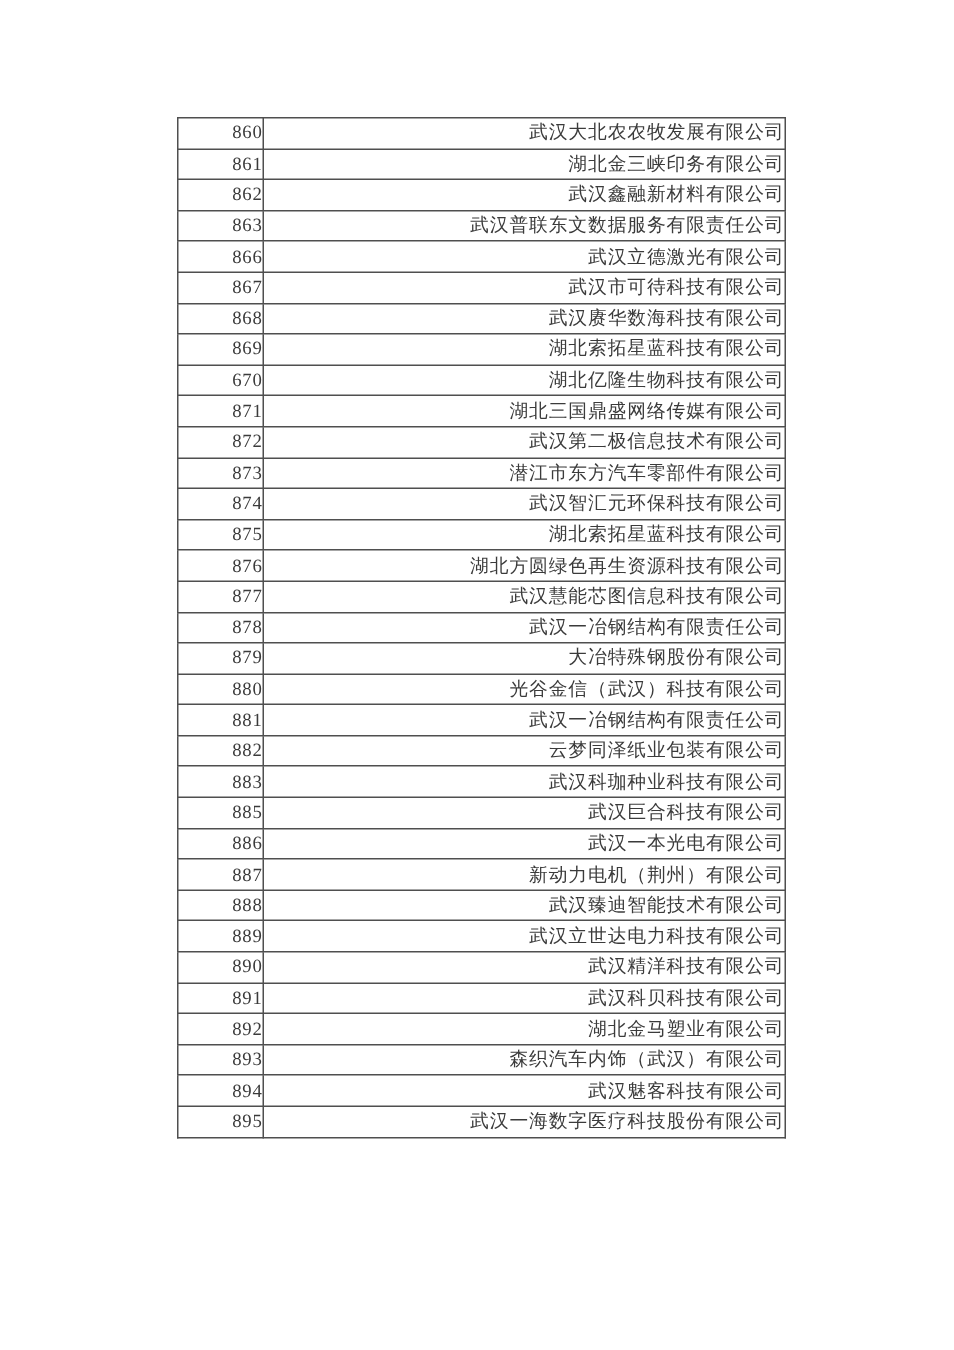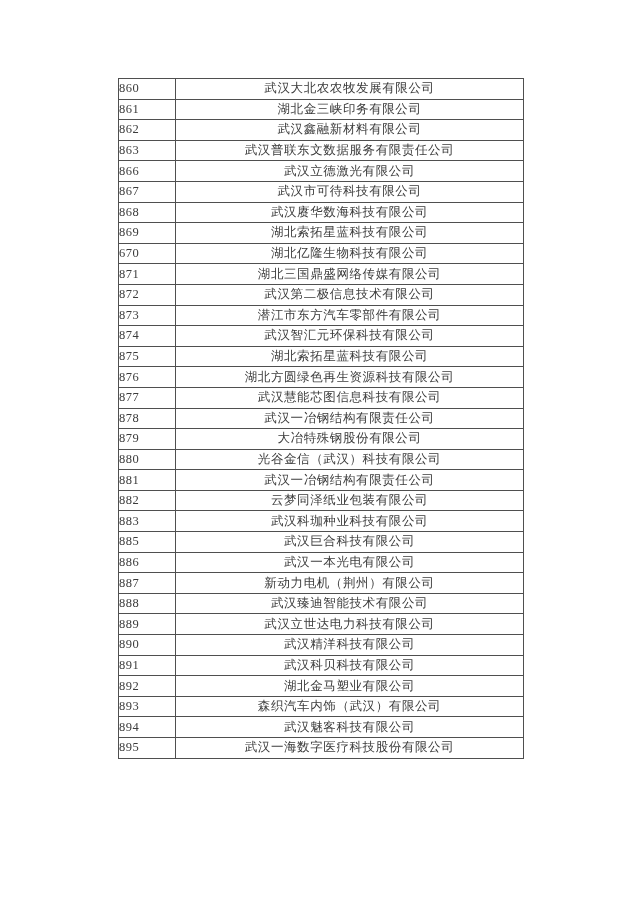--- a/index.html
+++ b/index.html
@@ -32,26 +32,26 @@
     border: 1px solid #4f4f4f;
     height: 19.6px;
     font-size: 12.5px;
     color: #3b3b3b;
     padding: 0;
     overflow: hidden;
     white-space: nowrap;
   }
   td.num {
     width: 56px;
-    text-align: left;
+    text-align: right;
     letter-spacing: 0.5px;
   }
   td.name {
     padding-left: 8px;
-    text-align: center;
+    text-align: right;
     letter-spacing: 0.6px;
   }
 </style>
 </head>
 <body>
 
 <div class="page">
   <div class="table-wrap">
     <table class="company-table">
       <tbody id="rows">

